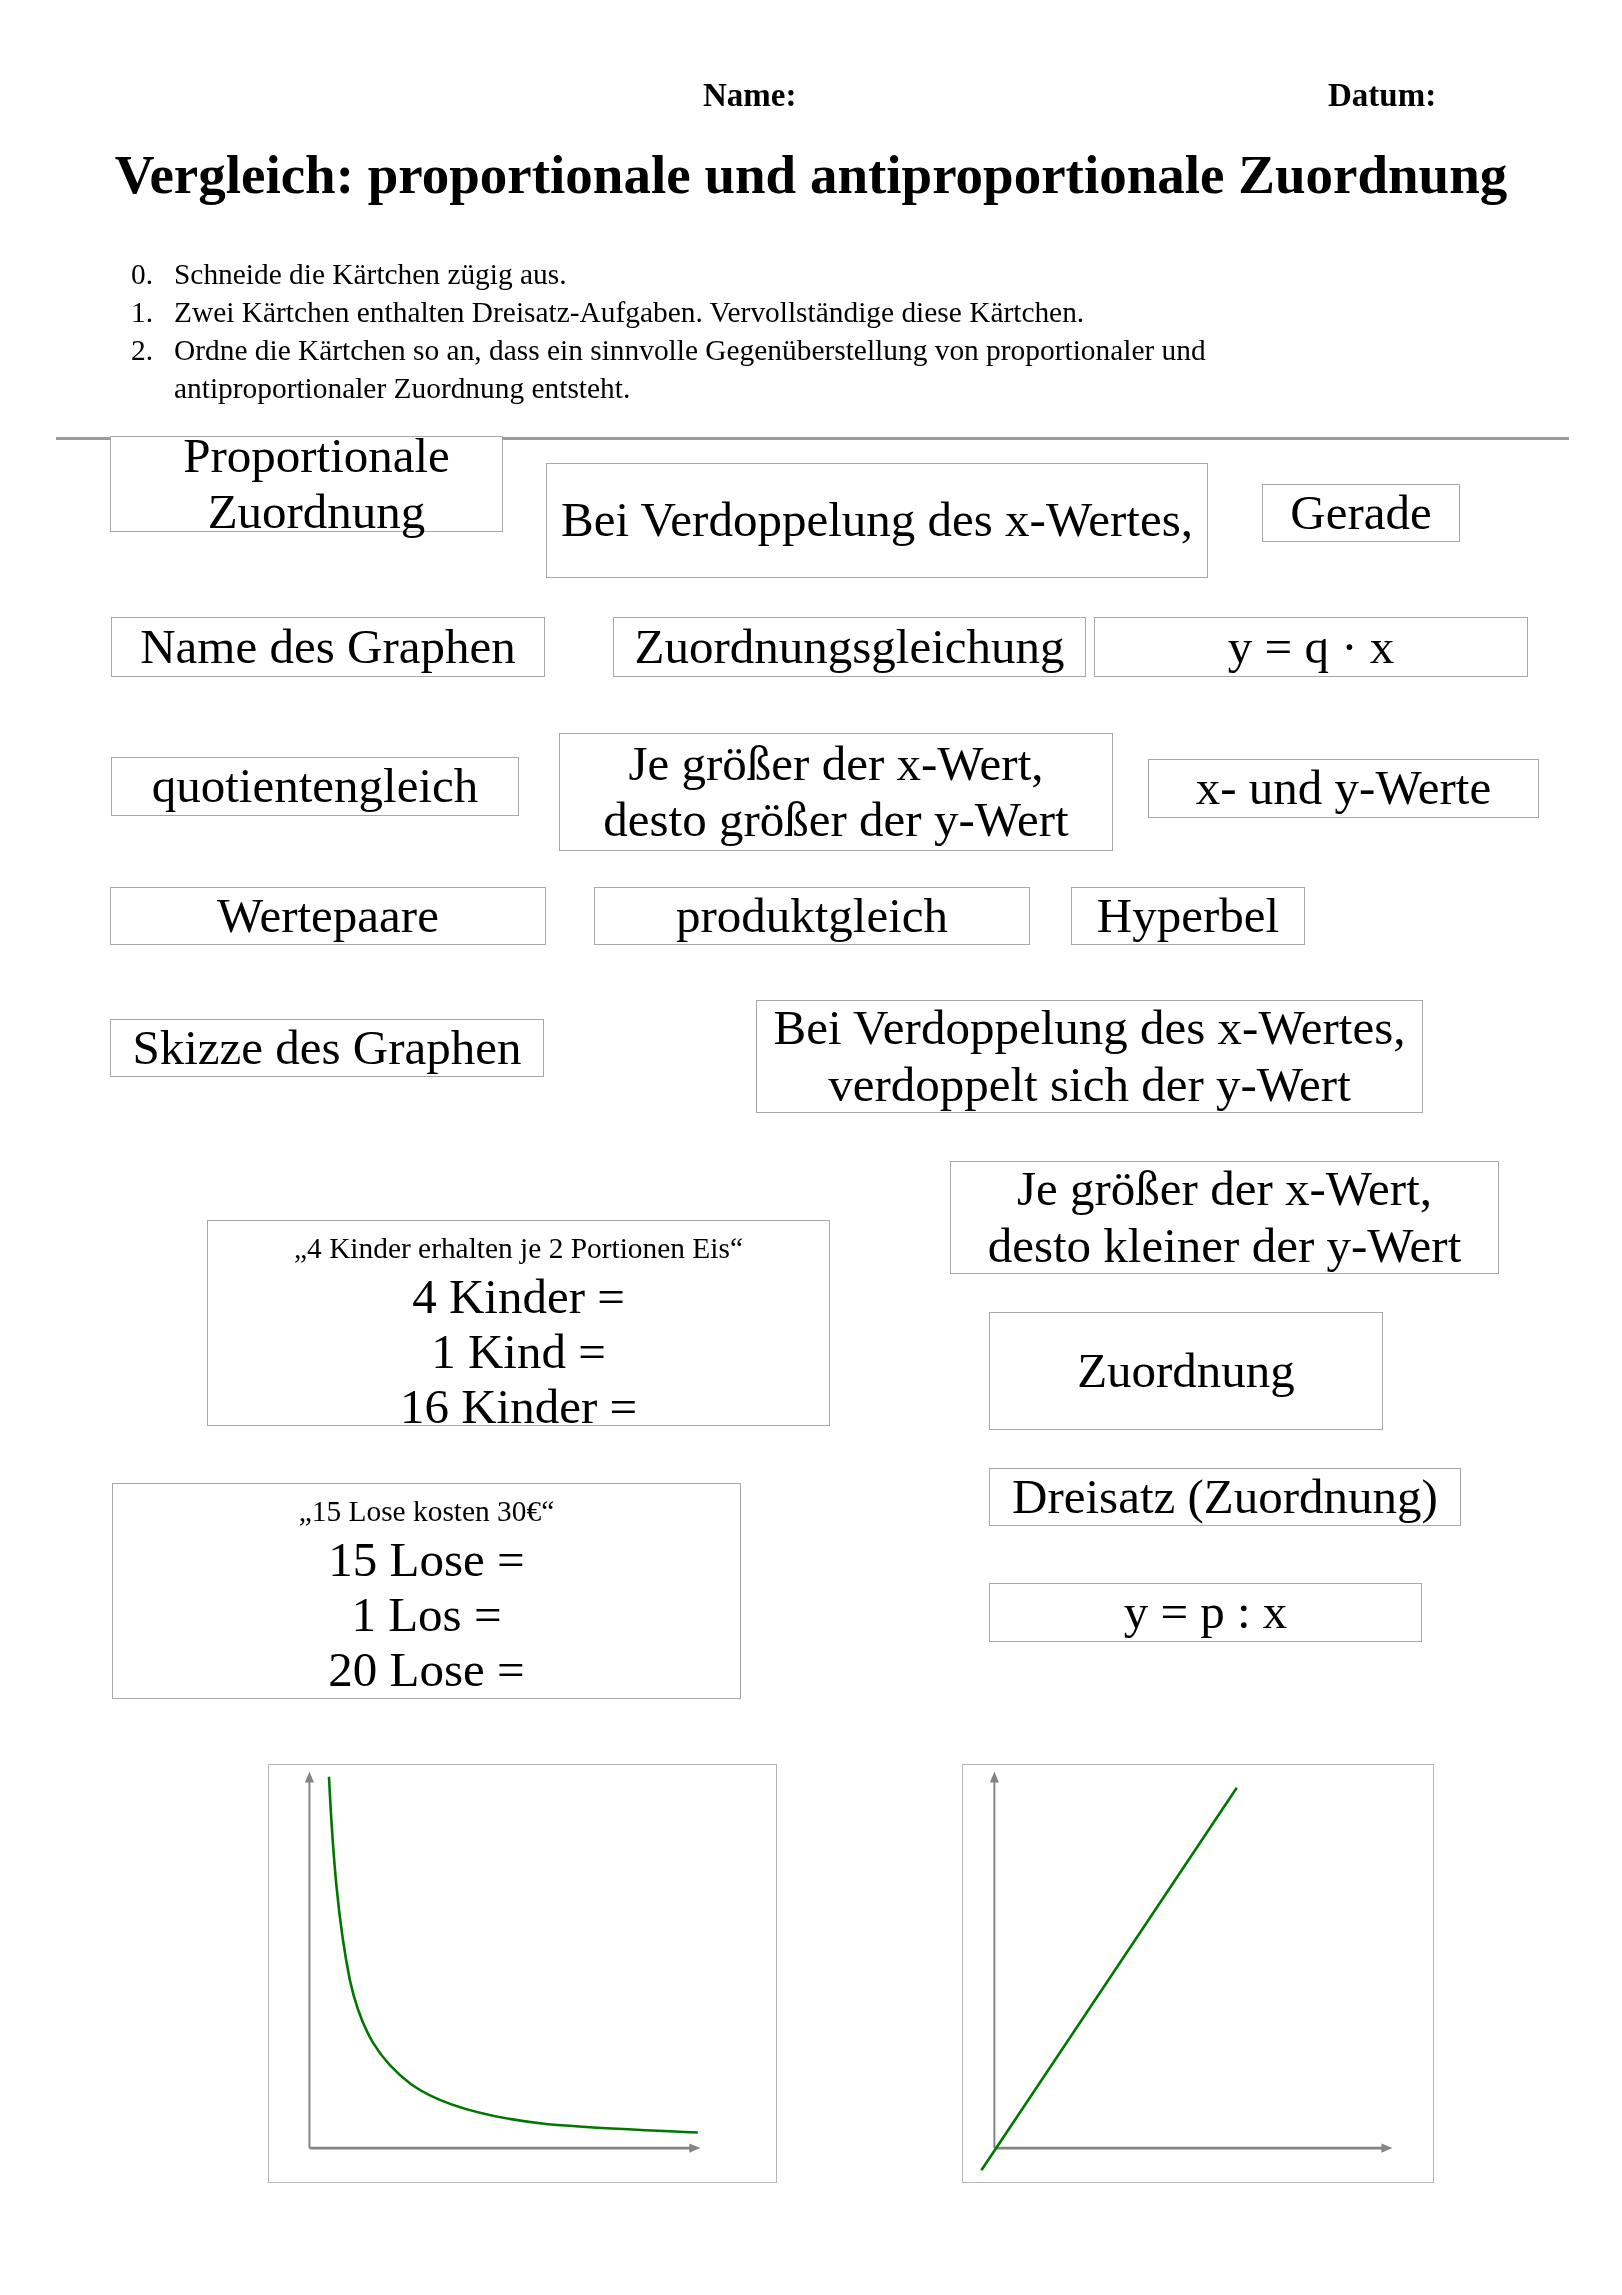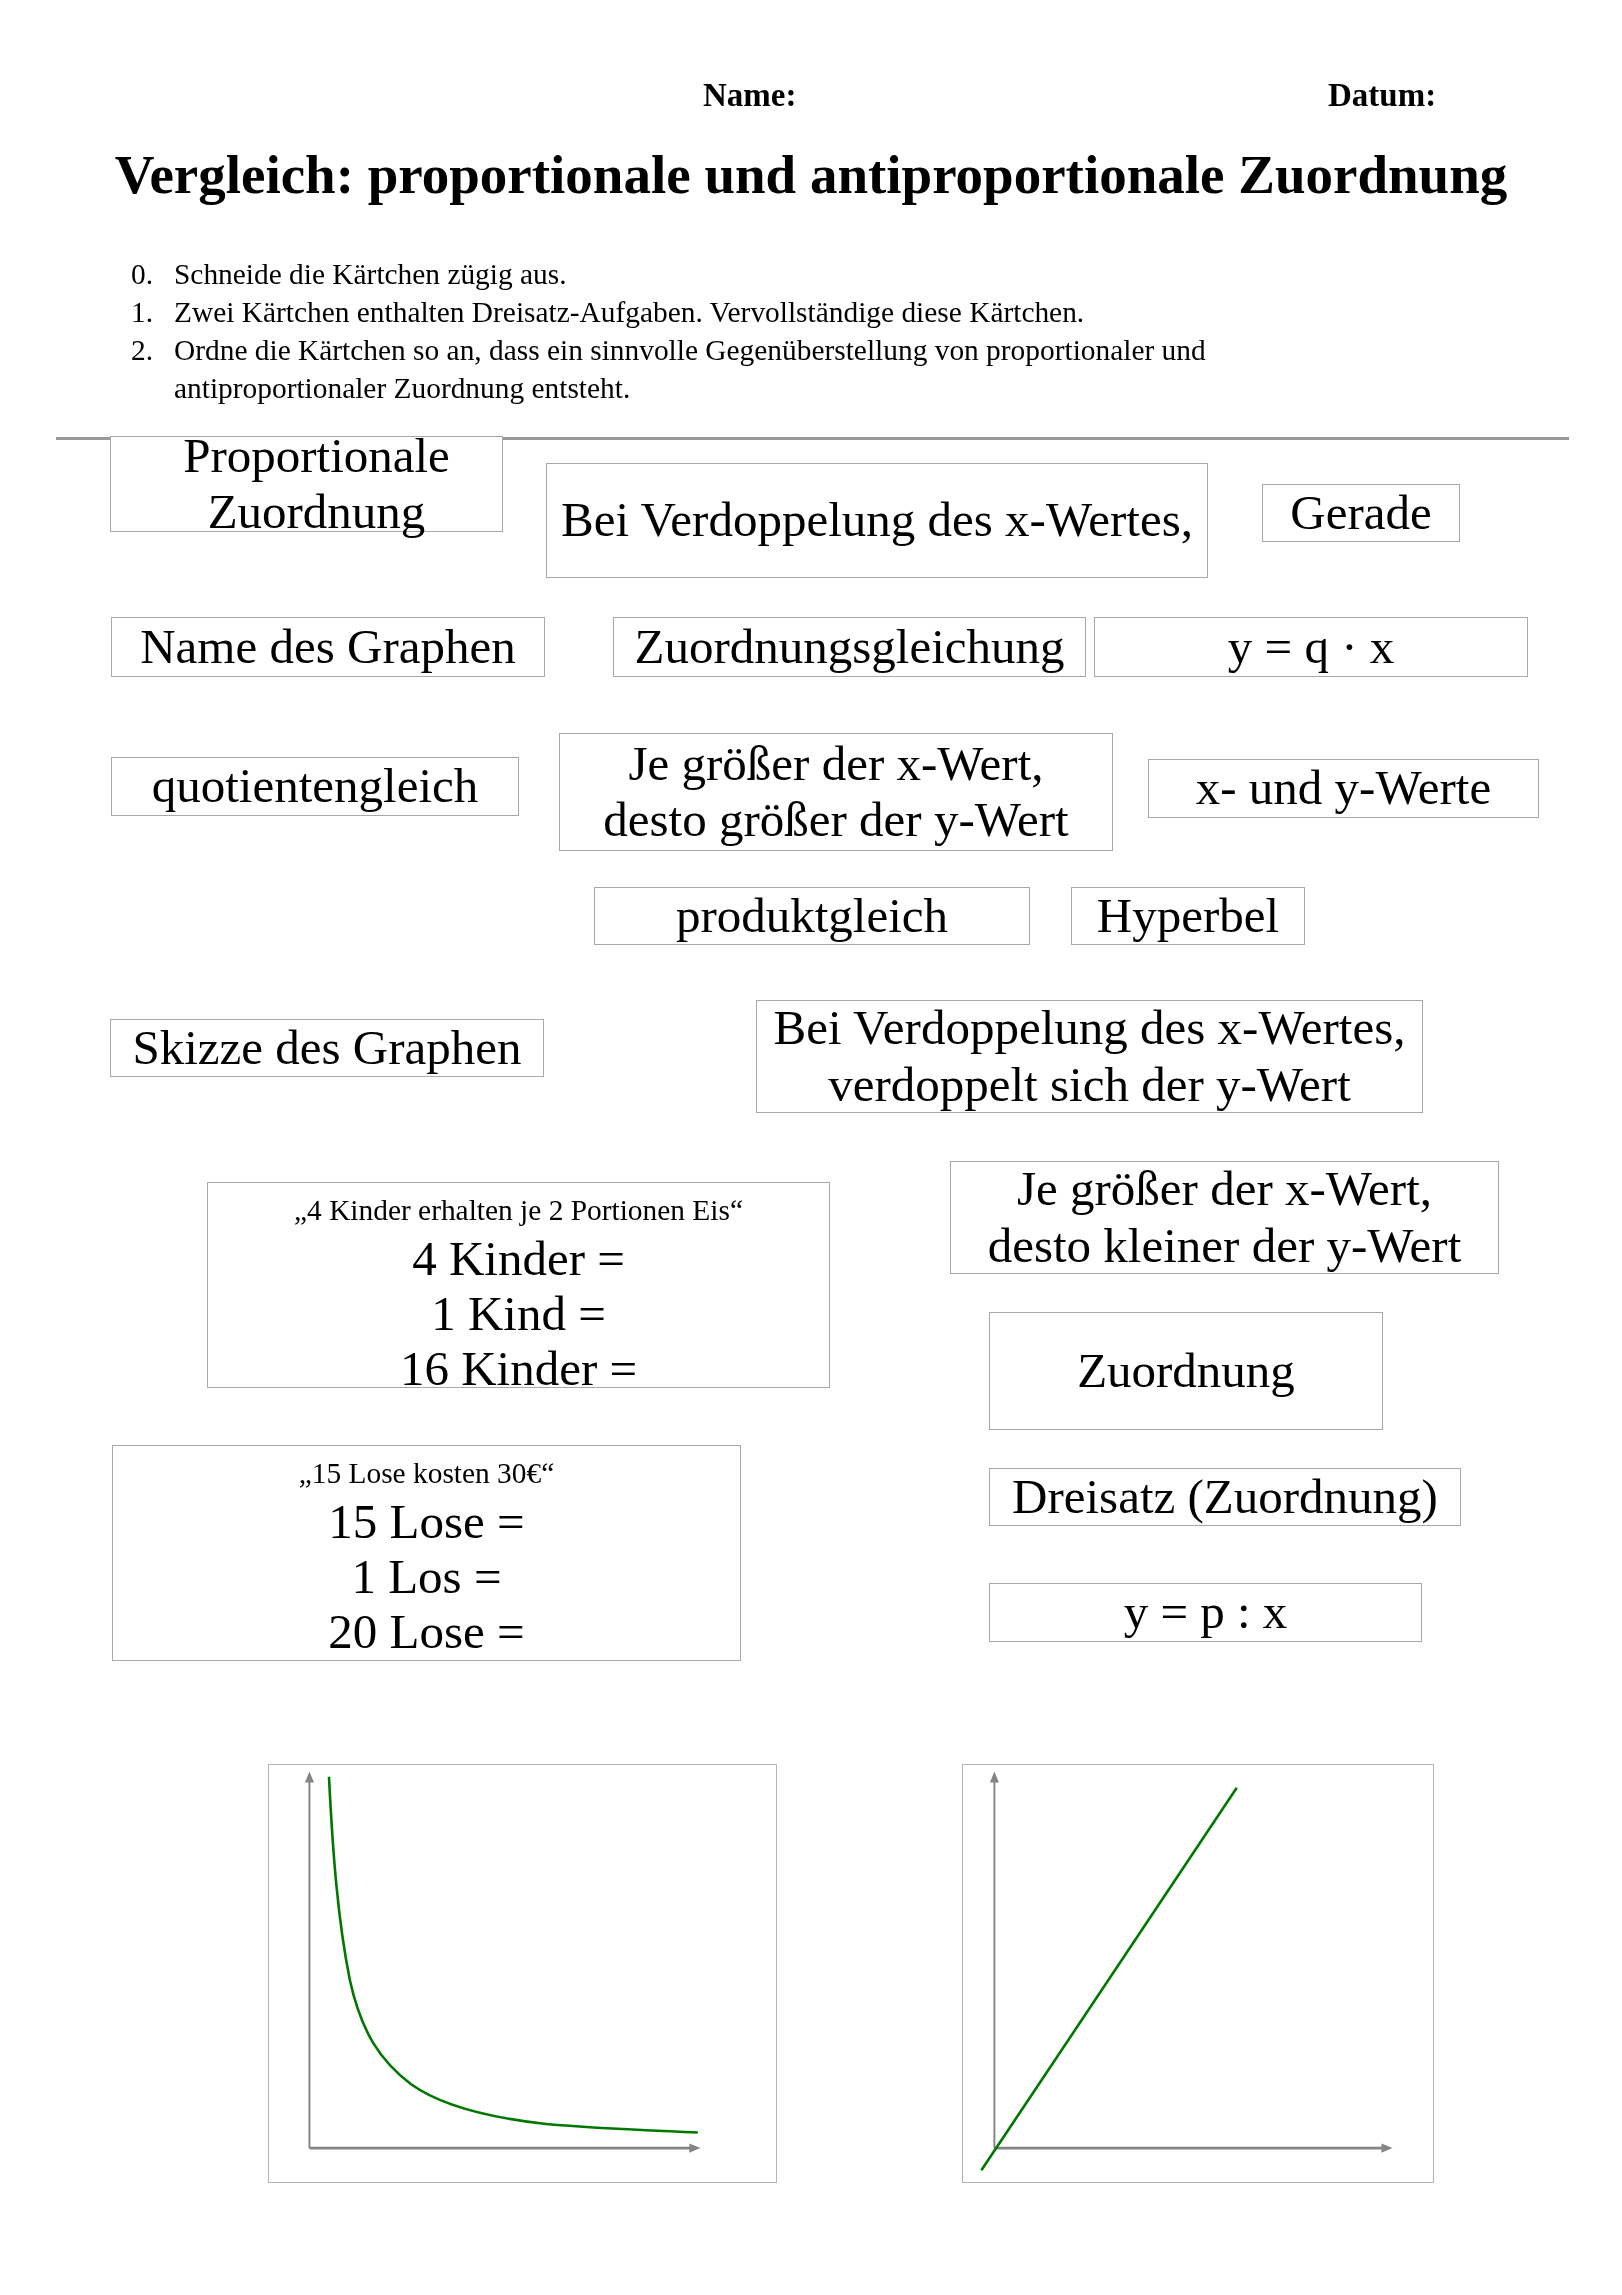--- a/index.html
+++ b/index.html
@@ -46,21 +46,21 @@
   #card-hyperbel      {left:1071px; top:887px; width:234px;  height:58px;}
   #card-skizze        {left:110px;  top:1019px; width:434px;  height:58px;}
   #card-verdoppelt    {left:756px; top:1000px; width:667px; height:113px;}
   #card-kinder        {left:207px;  top:1182px; width:623px;  height:206px;}
   #card-kleiner       {left:950px; top:1161px; width:549px;  height:113px;}
   #card-antiprop      {left:989px; top:1312px; width:394px;  height:118px;}
   #card-lose          {left:112px;  top:1445px; width:629px;  height:216px;}
   #card-dreisatz      {left:989px; top:1468px; width:472px;  height:58px;}
   #card-eq-antiprop   {left:989px; top:1583px; width:433px;  height:59px;}
   
-  .task-card{justify-content:flex-start;padding-top:6.5px;}
+  .task-card{justify-content:flex-start;padding-top:6.5px;margin-top:38px;}
   .task-card .quote{font-size:29.4px;line-height:41px;}
   .task-card .task-line{font-size:49px;line-height:55px;}
   
   .graph-box{position:absolute;border:1.3px solid #b5b5b5;background:#fff;box-sizing:border-box;}
   #graph-antiprop{left:268px; top:1764px;width:509px;height:419px;}
   #graph-prop    {left:962px;top:1764px;width:472px;height:419px;}
   .graph-box svg{display:block;width:100%;height:100%;}
 </style>
 </head>
 <body>
@@ -114,20 +114,23 @@
     <div>quotientengleich</div>
   </div>
   <div class="card" id="card-groesser">
     <div>Je größer der x-Wert,</div>
     <div>desto größer der y-Wert</div>
   </div>
   <div class="card" id="card-xy">
     <div>x- und y-Werte</div>
   </div>
 
+  <div class="card" id="card-wertepaare">
+    <div>Wertepaare</div>
+  </div>
   <div class="card" id="card-produkt">
     <div>produktgleich</div>
   </div>
   <div class="card" id="card-hyperbel">
     <div>Hyperbel</div>
   </div>
 
   <div class="card" id="card-skizze">
     <div>Skizze des Graphen</div>
   </div>

